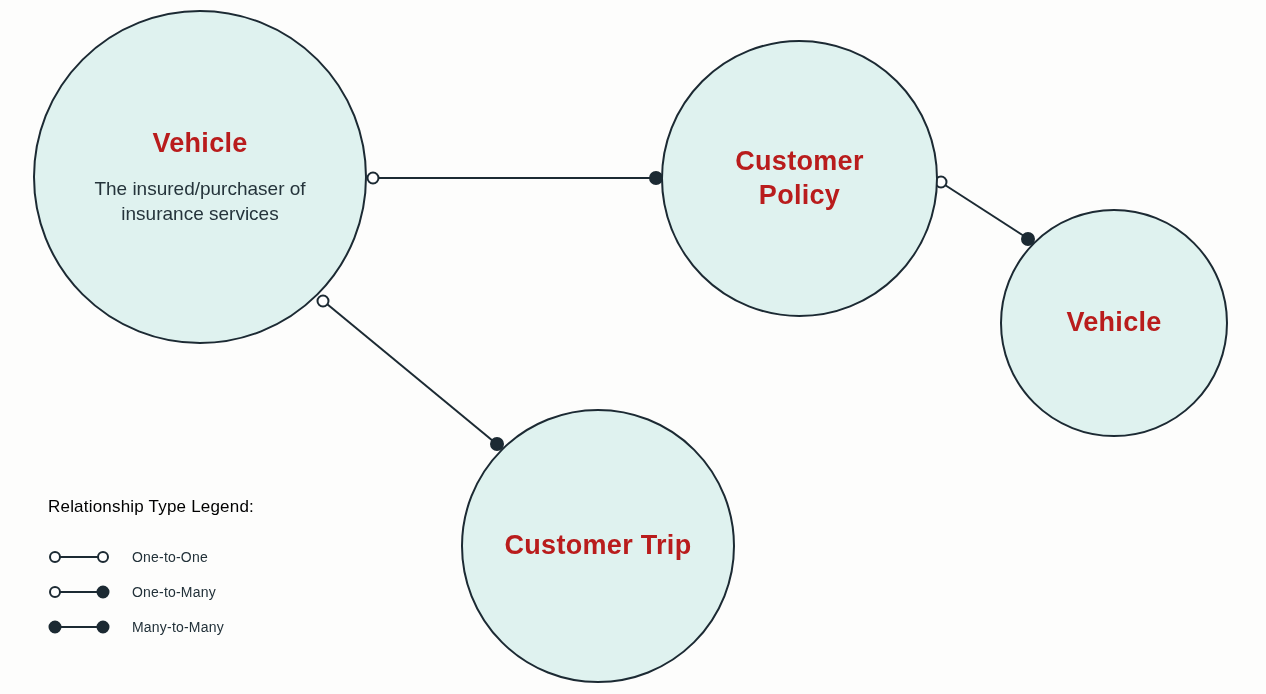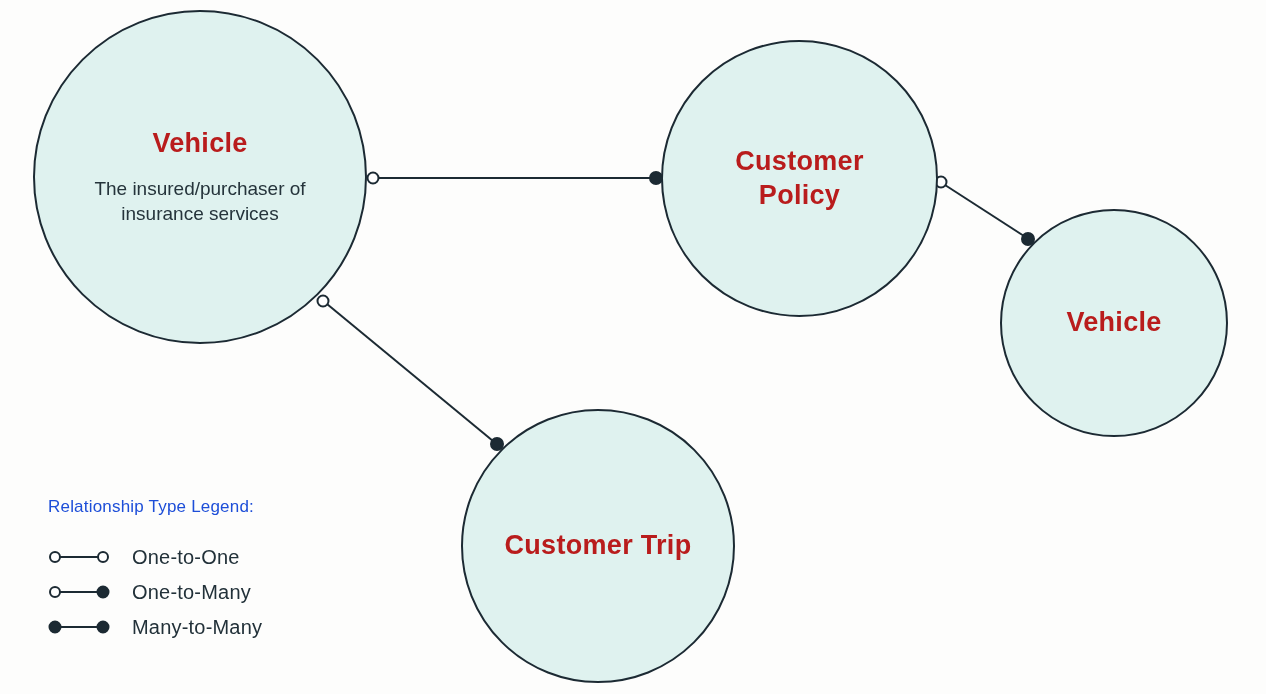--- a/index.html
+++ b/index.html
@@ -53,38 +53,38 @@
   #node-customer-policy .node-content{max-width:200px;}
   #node-vehicle{left:1000px;top:209px;width:228px;height:228px;}
   #node-vehicle .node-content{max-width:212px;}
   #node-vehicle .node-desc{margin-top:9px;}
   #node-customer-trip{left:461px;top:409px;width:274px;height:274px;}
   #node-customer-trip .node-content{max-width:246px;}
 
   .legend{position:absolute;left:48px;top:497px;}
   .legend-title{
     font-size:17px;
-    color:#1d4ed8;
+    color:#000000;
     margin-bottom:32px;
     letter-spacing:.2px;
   }
   .legend-row{
     display:flex;
     align-items:center;
     height:16px;
     margin-bottom:19px;
   }
   .legend-glyph{display:block;}
   .legend-glyph line{stroke:var(--stroke);stroke-width:2;}
   .legend-glyph circle{stroke:var(--stroke);stroke-width:2;}
   .legend-glyph circle.open{fill:#ffffff;}
   .legend-glyph circle.filled{fill:var(--stroke);}
   .legend-label{
     margin-left:22px;
-    font-size:20px;
+    font-size:14px;
     color:#223139;
     letter-spacing:.2px;
   }
 </style>
 </head>
 <body>
 
 <div class="stage">
 
   <svg class="connectors" width="1266" height="694" viewBox="0 0 1266 694" aria-hidden="true">

